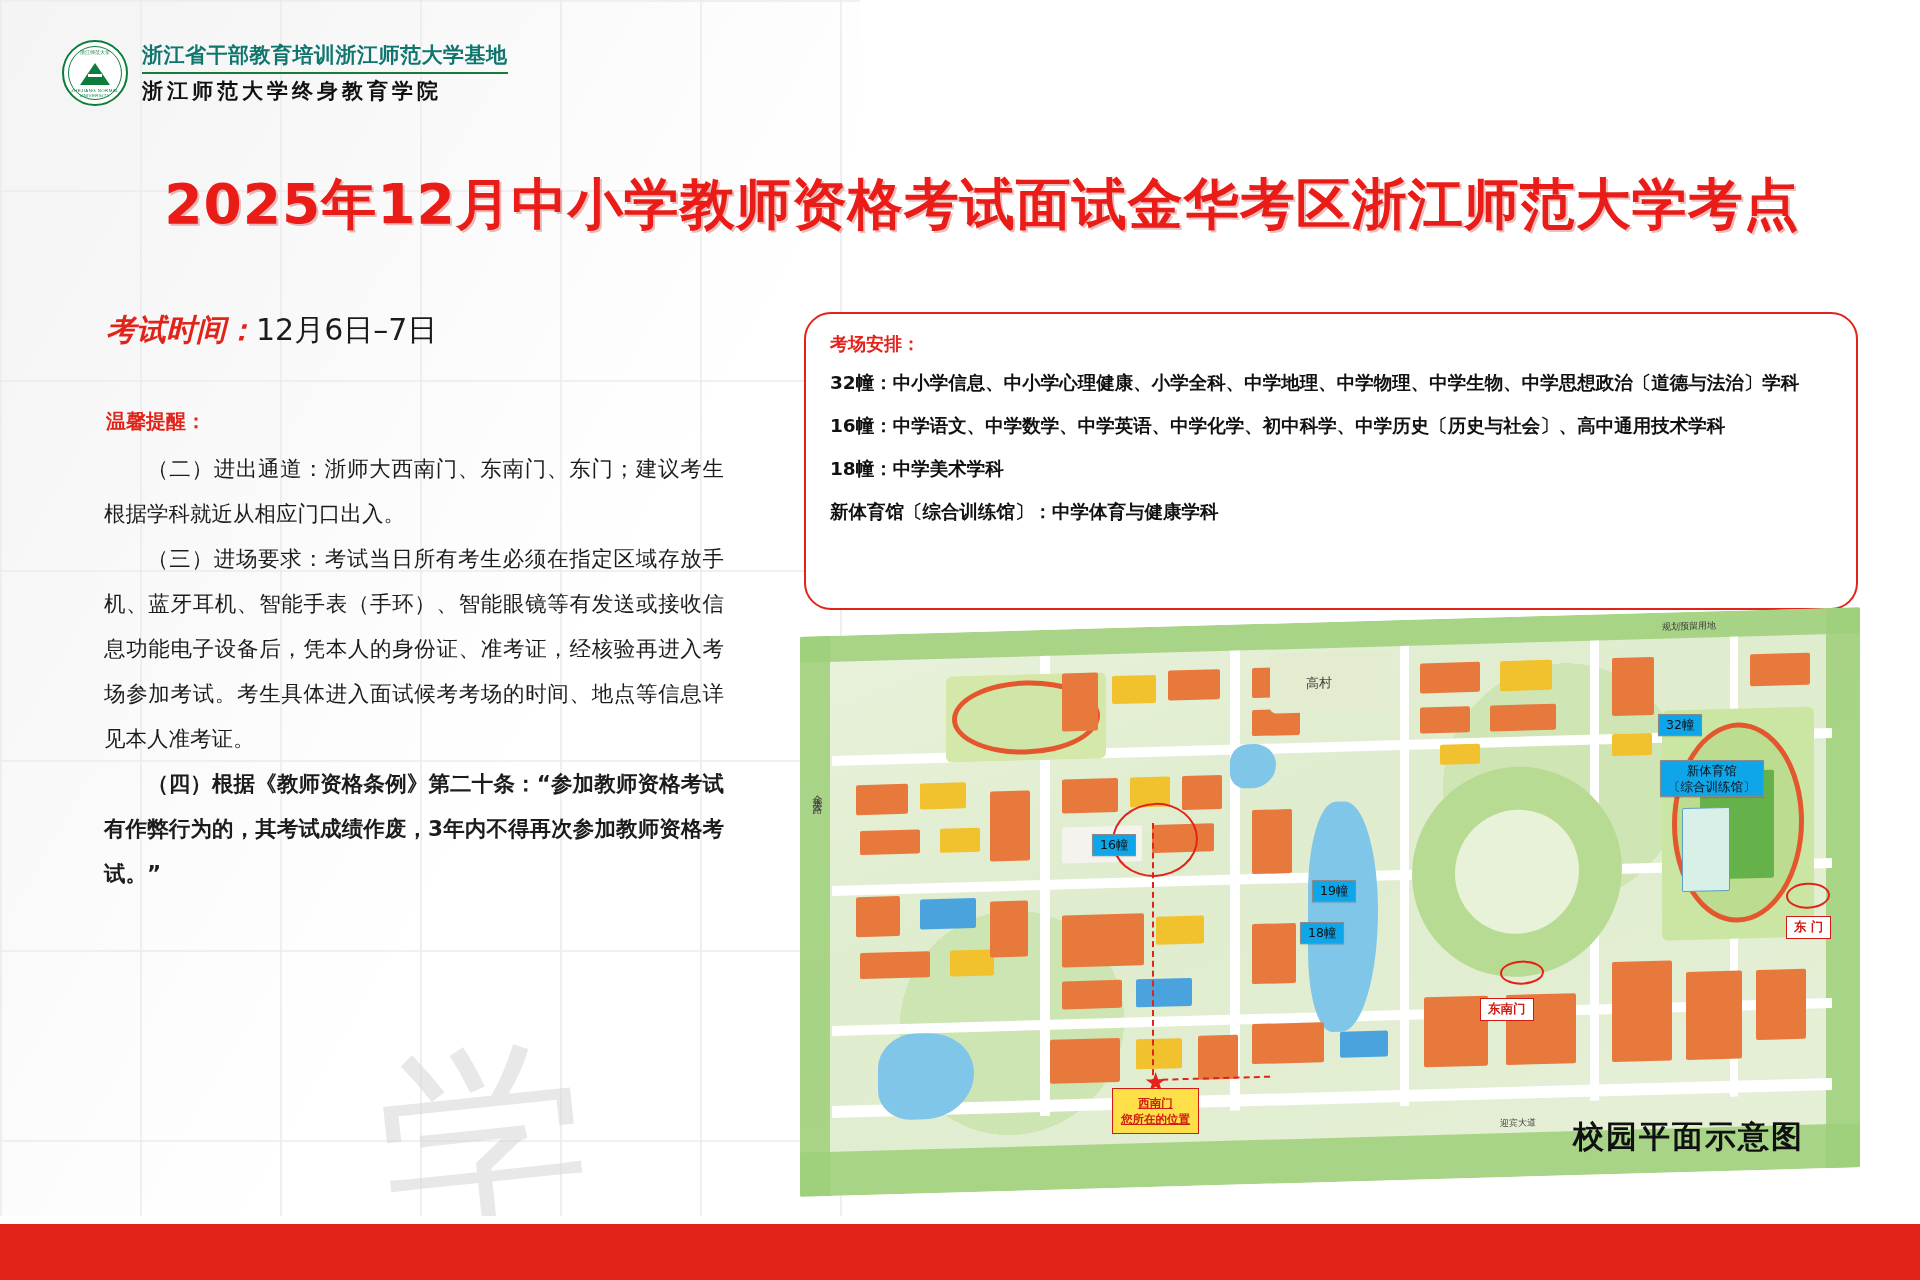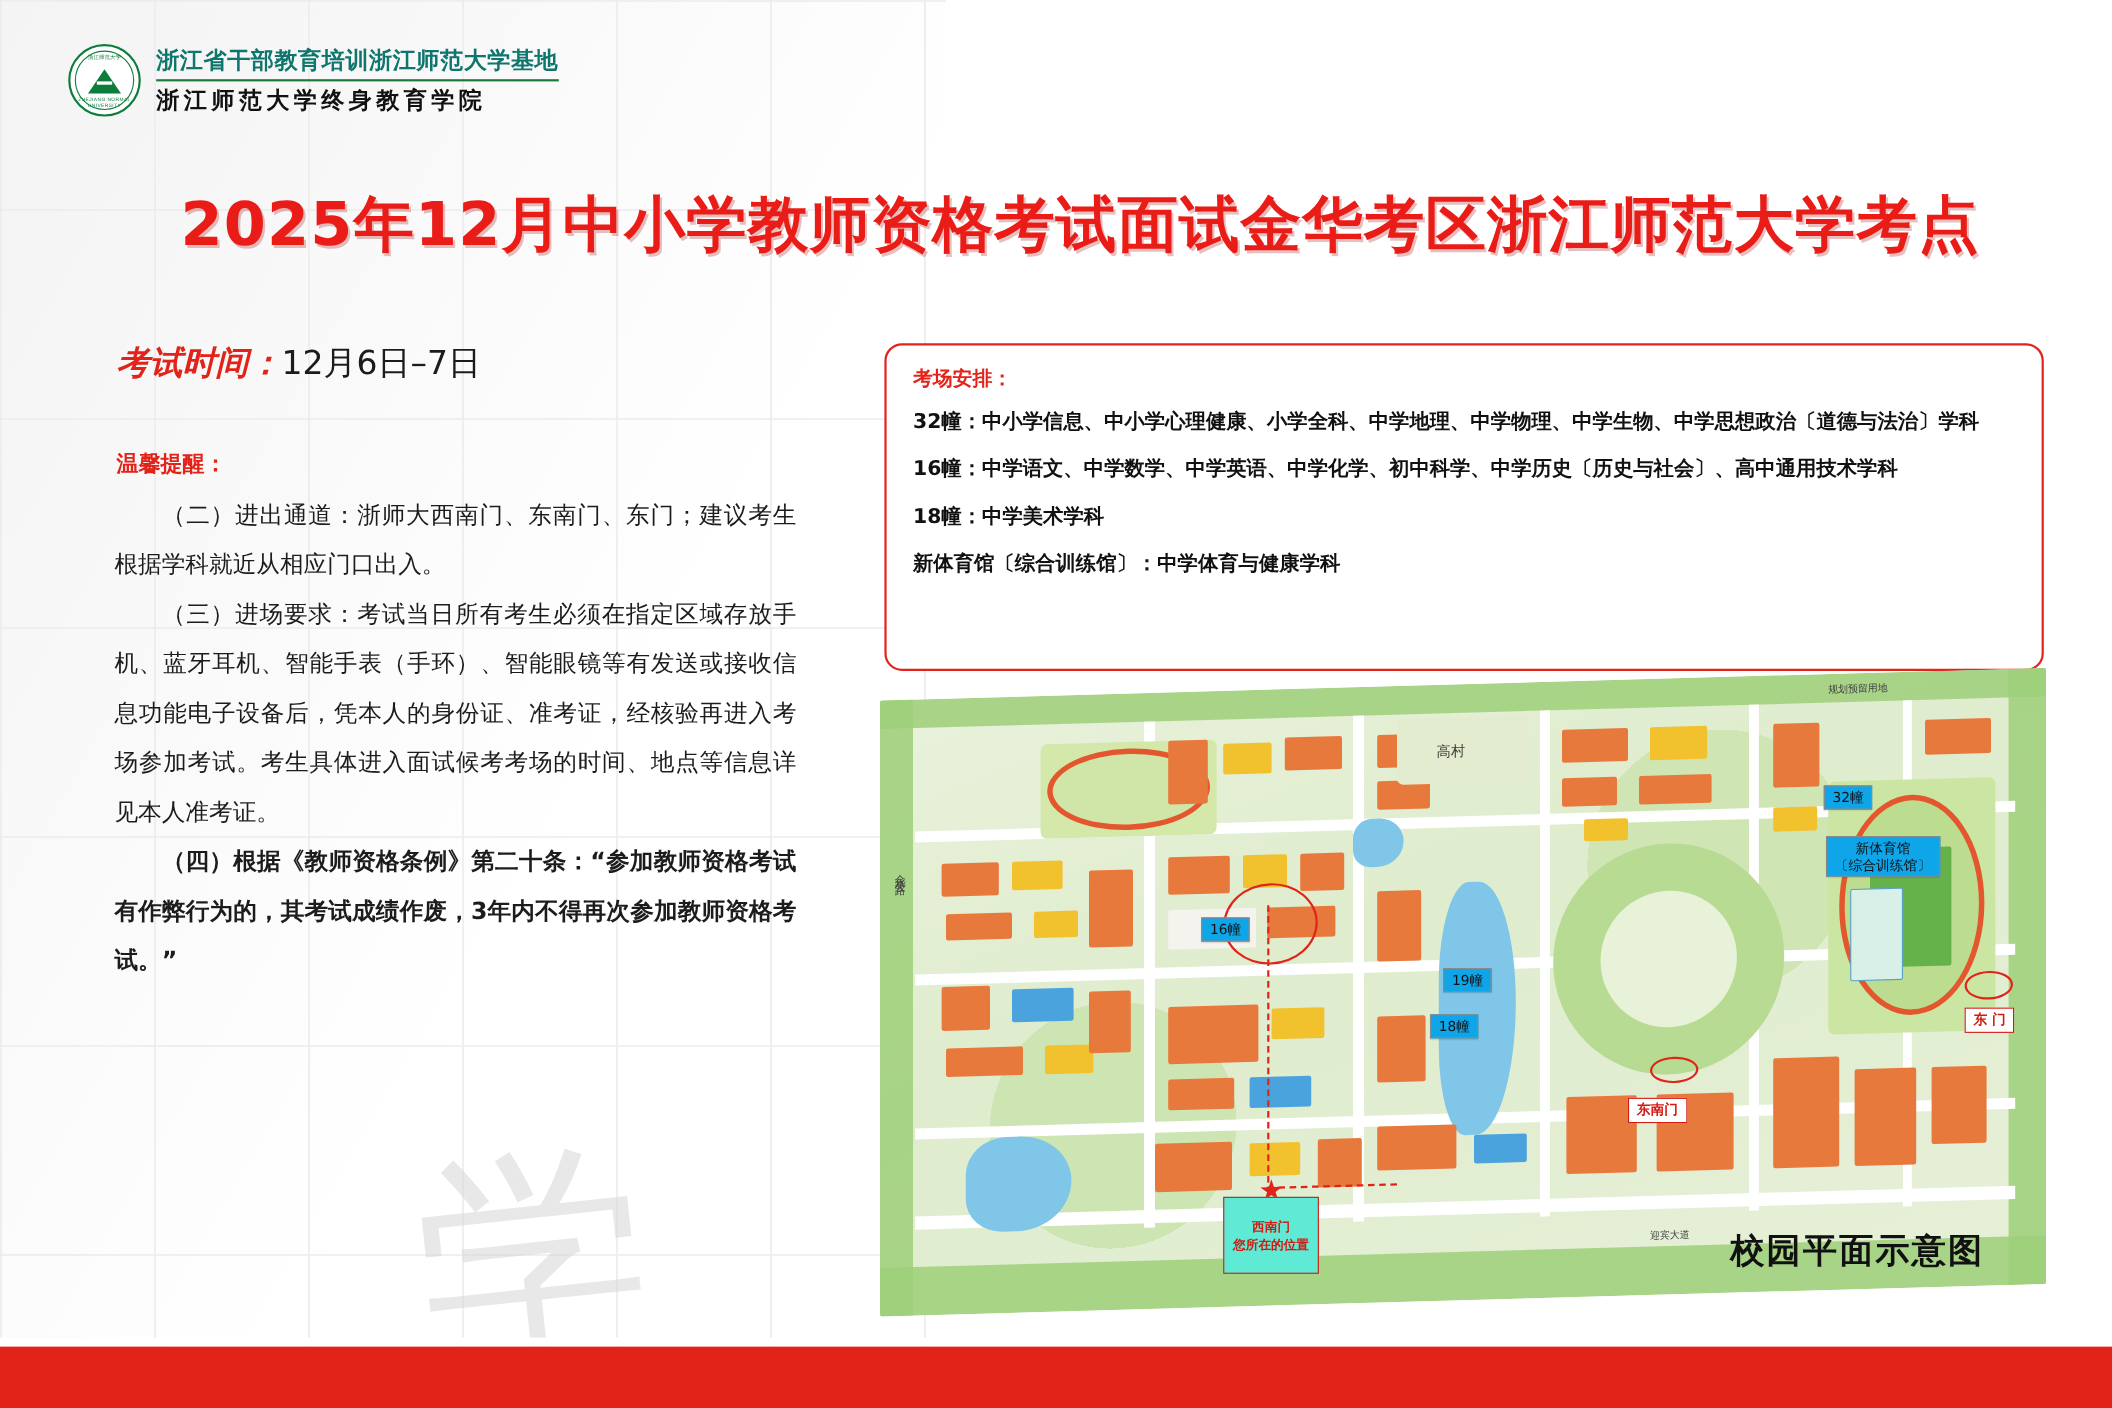--- a/index.html
+++ b/index.html
@@ -146,21 +146,21 @@
   }
   .notice-body p { margin: 0; text-indent: 2em; text-align: justify; }
   .notice-body p.bold { font-weight: bold; }
 
   
   .arrange-box {
     position: absolute;
     left: 804px; top: 312px;
     width: 1054px; height: 298px;
     border: 2px solid #e2231a;
-    border-radius: 16px;
+    border-radius: 27px;
     padding: 18px 22px 10px 24px;
     background: #fff;
   }
   .arrange-title {
     color: #e2231a; font-weight: bold; font-size: 18px;
     font-family: "DejaVu Sans", sans-serif;
     margin-bottom: 14px;
   }
   .arrange-row {
     font-family: "DejaVu Sans", sans-serif;
@@ -231,30 +231,31 @@
     border: 1px solid #d11a12;
     color: #d11a12;
     font-weight: bold;
     font-size: 12.5px;
     font-family: "DejaVu Sans", sans-serif;
     padding: 2px 7px;
     white-space: nowrap;
   }
   .you-are-here {
     position: absolute;
-    background: #5eead4;
+    background: #fde047;
     border: 1px solid #d11a12;
     color: #d11a12;
     font-weight: bold;
     font-size: 11.5px;
     font-family: "DejaVu Sans", sans-serif;
-    padding: 18px 8px;
+    padding: 6px 8px;
     text-align: center;
     line-height: 1.4;
     white-space: nowrap;
+    text-decoration: underline;
   }
   .circle-mark {
     position: absolute;
     border: 2px solid #e2231a;
     border-radius: 50%;
   }
   .star {
     position: absolute;
     color: #e2231a;
     font-size: 26px;

